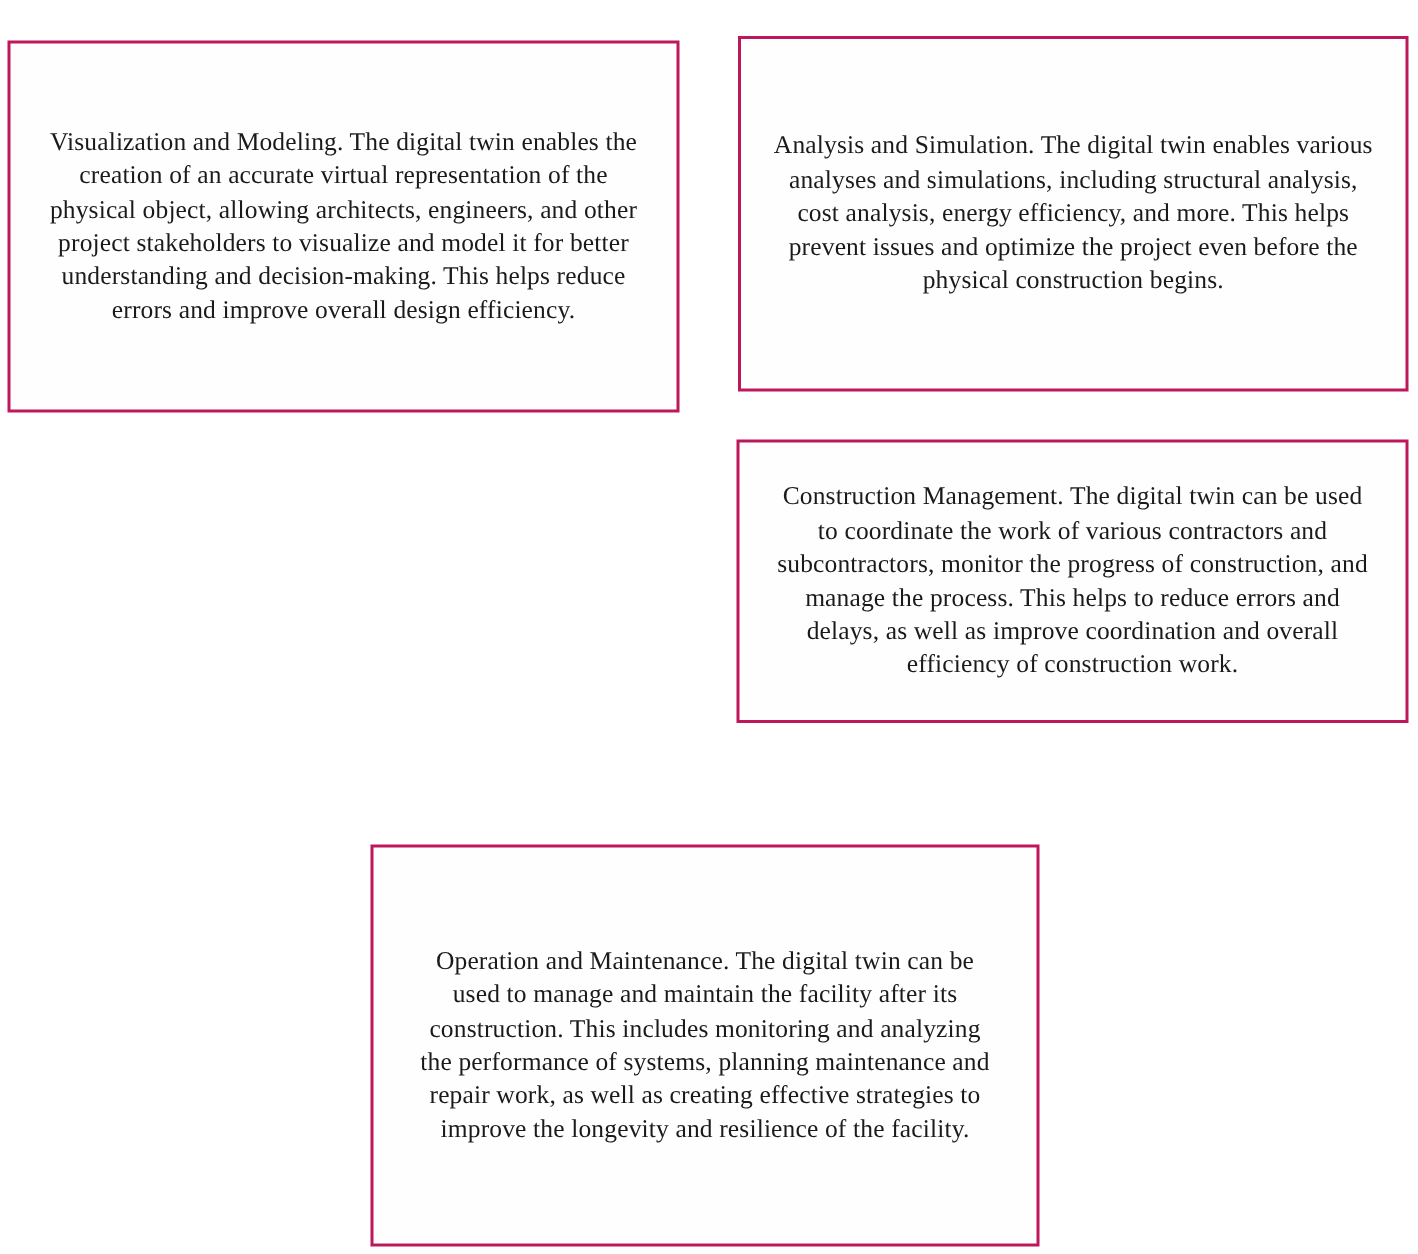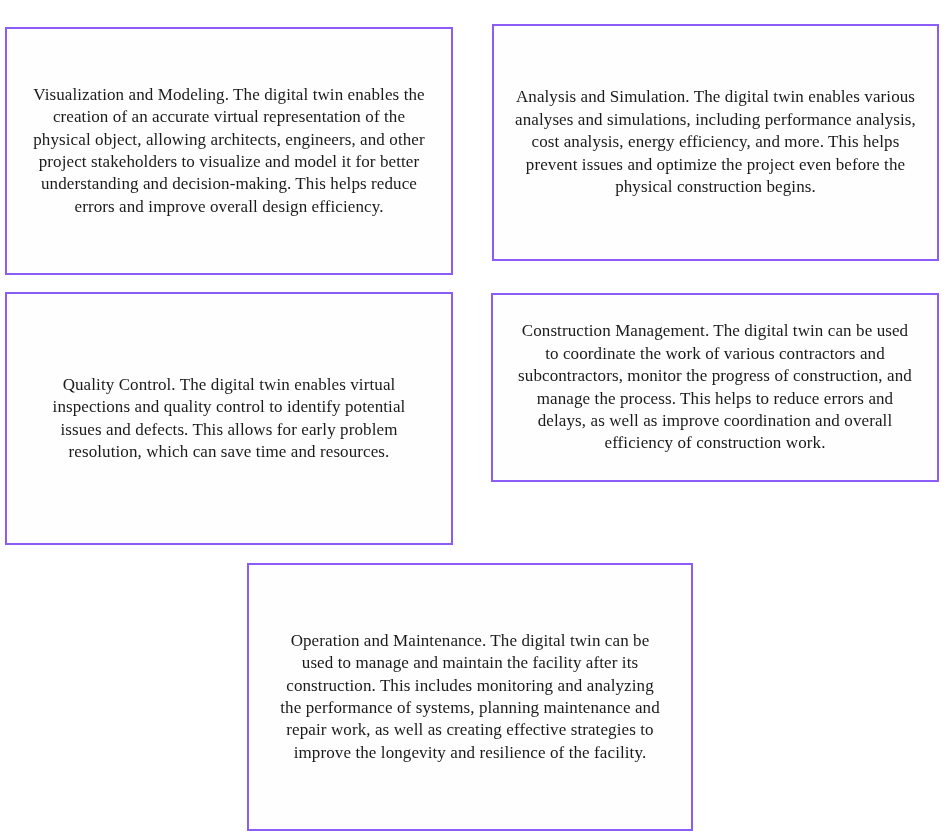--- a/index.html
+++ b/index.html
@@ -14,21 +14,21 @@
     font-family: "Liberation Serif", "DejaVu Serif", serif;
     color: #1a1a1a;
   }
   .diagram {
     position: absolute;
     inset: 0;
   }
   .box {
     position: absolute;
     background: #fefefe;
-    border: 2px solid #8b5cf6;
+    border: 2px solid #be185d;
     box-sizing: border-box;
     display: flex;
     align-items: center;
     justify-content: center;
   }
   .box .text {
     text-align: center;
     font-size: 17px;
     line-height: 1.32;
     font-weight: 500;
@@ -50,26 +50,23 @@
 </head>
 <body>
 
 <div class="diagram">
 
   <div class="box" id="box-0">
     <div class="text">Visualization and Modeling. The digital twin enables the creation of an accurate virtual representation of the physical object, allowing architects, engineers, and other project stakeholders to visualize and model it for better understanding and decision-making. This helps reduce errors and improve overall design efficiency.</div>
   </div>
 
   <div class="box" id="box-1">
-    <div class="text">Analysis and Simulation. The digital twin enables various analyses and simulations, including performance analysis, cost analysis, energy efficiency, and more. This helps prevent issues and optimize the project even before the physical construction begins.</div>
+    <div class="text">Analysis and Simulation. The digital twin enables various analyses and simulations, including structural analysis, cost analysis, energy efficiency, and more. This helps prevent issues and optimize the project even before the physical construction begins.</div>
   </div>
 
-  <div class="box" id="box-2">
-    <div class="text">Quality Control. The digital twin enables virtual inspections and quality control to identify potential issues and defects. This allows for early problem resolution, which can save time and resources.</div>
-  </div>
 
   <div class="box" id="box-3">
     <div class="text">Construction Management. The digital twin can be used to coordinate the work of various contractors and subcontractors, monitor the progress of construction, and manage the process. This helps to reduce errors and delays, as well as improve coordination and overall efficiency of construction work.</div>
   </div>
 
   <div class="box" id="box-4">
     <div class="text">Operation and Maintenance. The digital twin can be used to manage and maintain the facility after its construction. This includes monitoring and analyzing the performance of systems, planning maintenance and repair work, as well as creating effective strategies to improve the longevity and resilience of the facility.</div>
   </div>
 
 </div>

